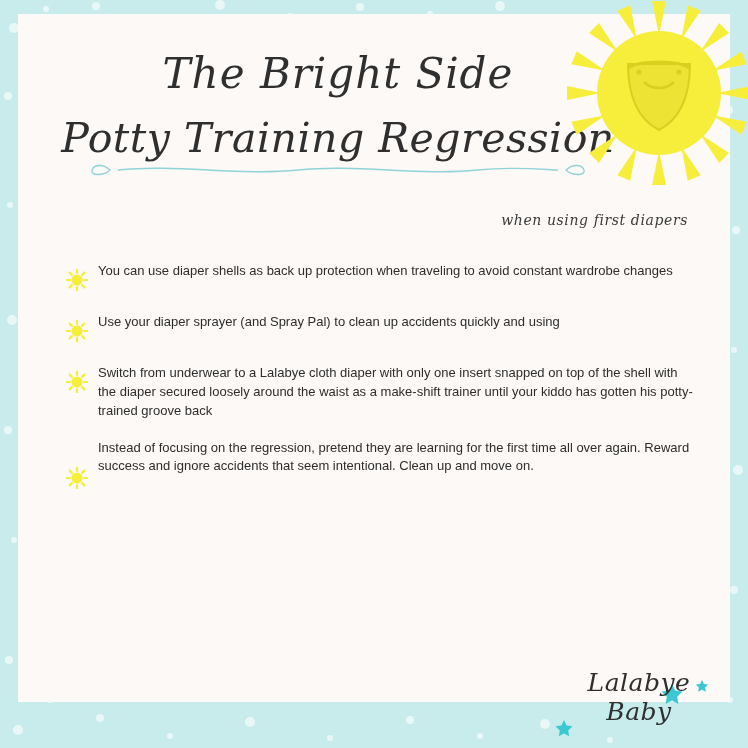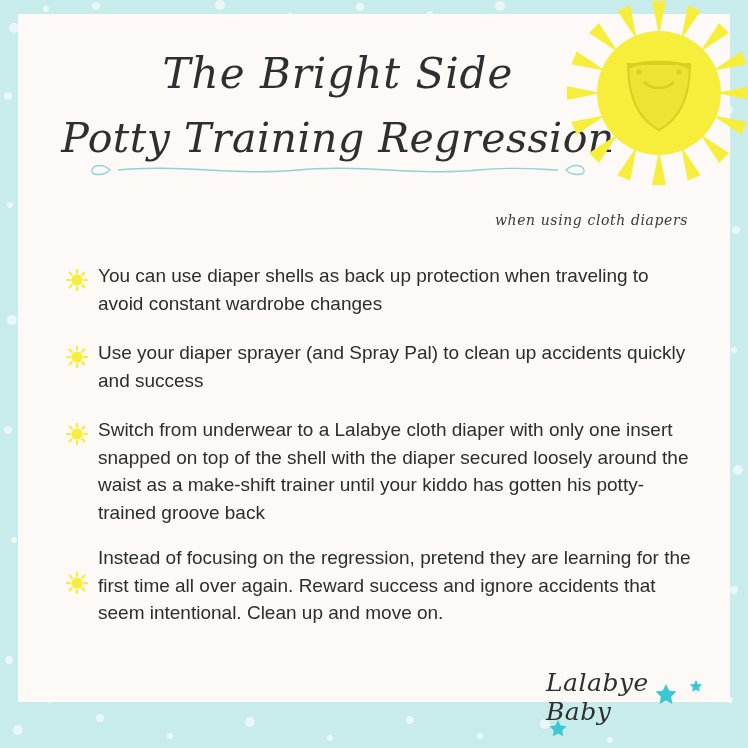--- a/index.html
+++ b/index.html
@@ -102,33 +102,34 @@
     margin-bottom: 22px;
   }
   .bullet-icon {
     flex: 0 0 auto;
     width: 22px; height: 22px;
     margin-right: 10px;
     margin-top: 7px;
   }
   .bullet-text {
     font-family: "Liberation Sans", sans-serif;
-    font-size: 19px;
+    font-size: 13px;
     line-height: 1.45;
     color: #2d2d2d;
   }
   .bullet.b3 { margin-bottom: 18px; }
   .bullet.b4 .bullet-icon { margin-top: 28px; }
 
   
   .logo {
     position: absolute;
-    right: 22px; bottom: 6px;
+    right: 16px; bottom: 6px;
     width: 180px; height: 64px;
     z-index: 7;
+    text-align: center;
   }
   .logo-text {
     font-family: "DejaVu Serif", serif;
     font-style: italic;
     font-size: 25px;
     color: #2f2f2f;
     position: absolute;
     right: 6px; bottom: 16px;
     letter-spacing: 0.5px;
   }
@@ -233,21 +234,21 @@
       <div class="title-line2">Potty Training Regression</div>
       <div class="flourish">
         <svg width="560" height="14" viewBox="0 0 560 14">
           <path d="M60 7 C 120 1, 180 13, 240 7 C 300 1, 360 13, 420 7 C 460 3, 490 7, 500 7" stroke="#8fd3d8" stroke-width="1.4" fill="none"></path>
           <path d="M52 7 C 46 1, 36 1, 34 7 C 32 13, 46 13, 52 7 Z" stroke="#8fd3d8" stroke-width="1.3" fill="none"></path>
           <path d="M508 7 C 514 1, 524 1, 526 7 C 528 13, 514 13, 508 7 Z" stroke="#8fd3d8" stroke-width="1.3" fill="none"></path>
         </svg>
       </div>
     </div>
 
-    <div class="subtitle">when using cloth diapers</div>
+    <div class="subtitle">when using first diapers</div>
 
     <div class="bullets">
 
       <div class="bullet b1">
         <span class="bullet-icon">
           <svg width="22" height="22" viewBox="0 0 22 22">
             <g fill="#f7ee3c">
               <circle cx="11" cy="11" r="5.6"></circle>
               <g stroke="#f7ee3c" stroke-width="2.2" stroke-linecap="round">
                 <line x1="11" y1="0.8" x2="11" y2="4"></line>
@@ -276,21 +277,21 @@
                 <line x1="0.8" y1="11" x2="4" y2="11"></line>
                   <line x1="18" y1="11" x2="21.2" y2="11"></line>
                 <line x1="3.6" y1="3.6" x2="5.9" y2="5.9"></line>
                   <line x1="16.1" y1="16.1" x2="18.4" y2="18.4"></line>
                 <line x1="3.6" y1="18.4" x2="5.9" y2="16.1"></line>
                   <line x1="16.1" y1="5.9" x2="18.4" y2="3.6"></line>
               </g>
             </g>
           </svg>
         </span>
-        <span class="bullet-text">Use your diaper sprayer (and Spray Pal) to clean up accidents quickly and success</span>
+        <span class="bullet-text">Use your diaper sprayer (and Spray Pal) to clean up accidents quickly and using</span>
       </div>
 
       <div class="bullet b3">
         <span class="bullet-icon">
           <svg width="22" height="22" viewBox="0 0 22 22">
             <g fill="#f7ee3c">
               <circle cx="11" cy="11" r="5.6"></circle>
               <g stroke="#f7ee3c" stroke-width="2.2" stroke-linecap="round">
                 <line x1="11" y1="0.8" x2="11" y2="4"></line>
                   <line x1="11" y1="18" x2="11" y2="21.2"></line>

